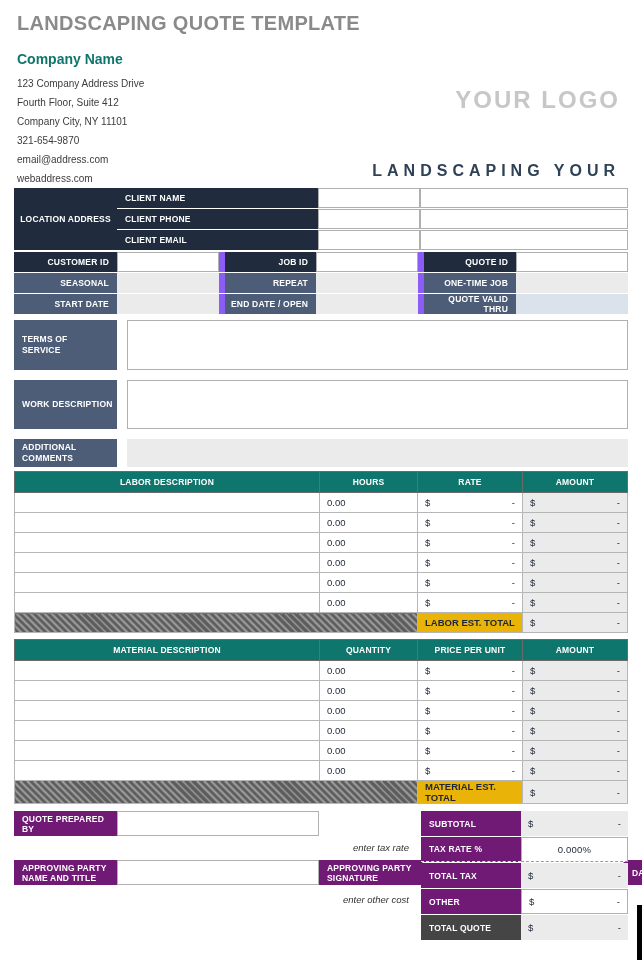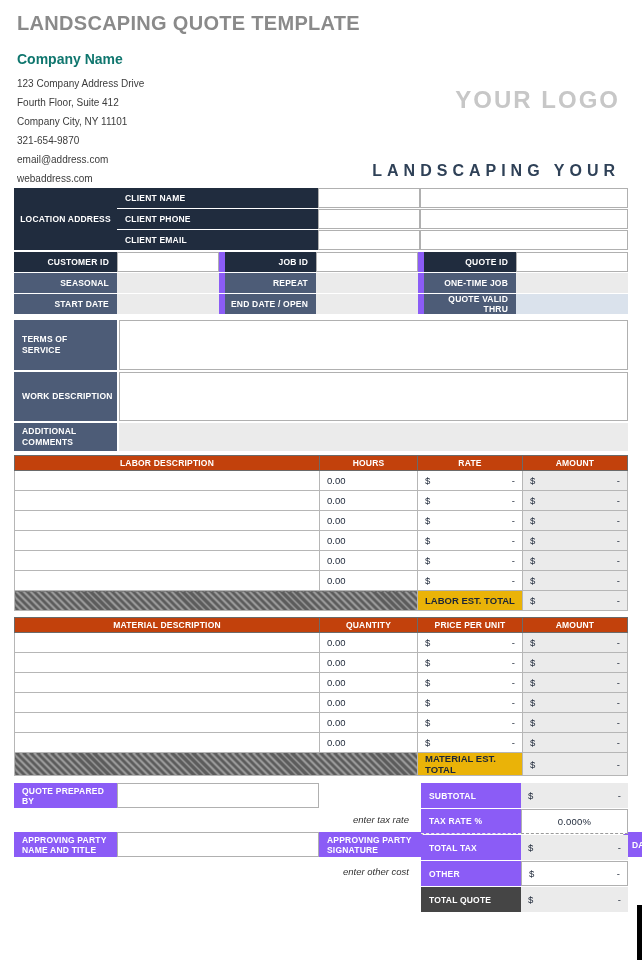--- a/index.html
+++ b/index.html
@@ -14,42 +14,42 @@
   .company-name { margin-top:16px; font-size:14px; font-weight:bold; color:#0f766e; padding-left:3px; line-height:18px; }
   .company-lines { margin-top:6px; padding-left:3px; }
   .company-line { font-size:10px; color:#3c3c3c; line-height:19px; }
   .logo-placeholder { position:absolute; top:86px; right:22px; font-size:24px; font-weight:bold; color:#c7c7c7; letter-spacing:2px; }
   .quote-doc-title { position:absolute; top:162px; right:22px; font-size:16px; font-weight:bold; color:#2f4157; letter-spacing:5px; }
 
   
   .cell { display:flex; align-items:center; font-size:8.5px; font-weight:bold; letter-spacing:.2px; line-height:10px; }
   .lbl-navy  { background:#202c3e; color:#fff; }
   .lbl-slate { background:#4d5c77; color:#fff; }
-  .lbl-gray  { background:#8b5cf6; color:#fff; }
+  .lbl-gray  { background:#701a75; color:#fff; }
   .lbl-left  { padding-left:8px; justify-content:flex-start; }
   .lbl-right { padding-right:8px; justify-content:flex-end; text-align:right; }
   .lbl-center{ justify-content:center; text-align:center; }
   .val-white { background:#fff; border:1px solid #b0b0b0; }
   .val-gray  { background:#ebebeb; }
   .val-blue  { background:#dae2ec; }
 
   
   .client-top { display:grid; grid-template-columns:103px 201px 102px 1fr; grid-auto-rows:20px; row-gap:1px; margin-top:0; }
   .client-ids { display:grid; grid-template-columns:103px 102px 97px 102px 98px 1fr; grid-auto-rows:20px; row-gap:1px; margin-top:2px; }
   .loc-label { grid-row:1 / span 3; }
   .gapL { border-left:6px solid #8b5cf6; }
 
   
-  .details { display:grid; grid-template-columns:103px 1fr; grid-template-rows:50px 49px 28px; gap:2px; margin-top:6px; }
+  .details { display:grid; grid-template-columns:103px 1fr; grid-template-rows:50px 49px 28px; gap:10px; margin-top:6px; }
   .details .cell { line-height:11px; }
   .wrap-label { padding-right:26px; }
 
   
   table.sheet { border-collapse:collapse; width:614px; table-layout:fixed; }
-  table.sheet th { background:#c2410c; color:#fff; font-size:8.5px; font-weight:bold; letter-spacing:.2px; height:15px; border:1px solid #6a6a6a; text-align:center; }
+  table.sheet th { background:#0f766e; color:#fff; font-size:8.5px; font-weight:bold; letter-spacing:.2px; height:21px; border:1px solid #6a6a6a; text-align:center; }
   table.sheet td { height:20px; border:1px solid #b6b6b6; font-size:9.5px; color:#1c2637; padding:0 7px; }
   td.c-center { text-align:left; }
   .money { display:flex; justify-content:space-between; align-items:center; }
   td.amt { background:#ebebeb; }
   td.hatch { background:repeating-linear-gradient(45deg,#5c5c5c 0 3px,#9d9d9d 3px 5px); border:1px solid #b6b6b6; }
   td.total-lbl { background:#eab308; color:#fff; font-size:8.5px; font-weight:bold; text-align:left; border:1px solid #4e4e4e; }
   .tbl-labor { margin-top:4px; }
   .tbl-material { margin-top:6px; }
 
   

